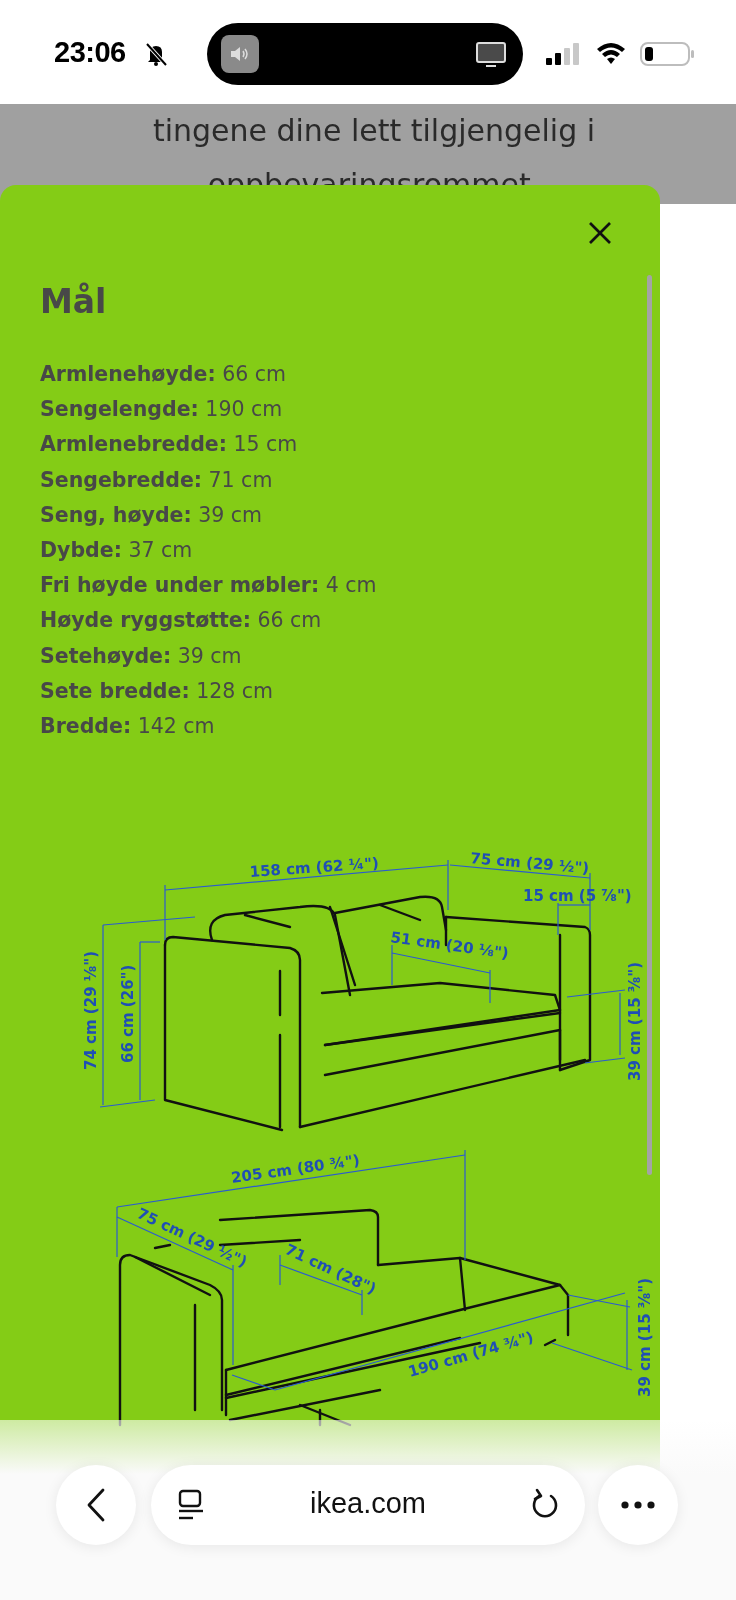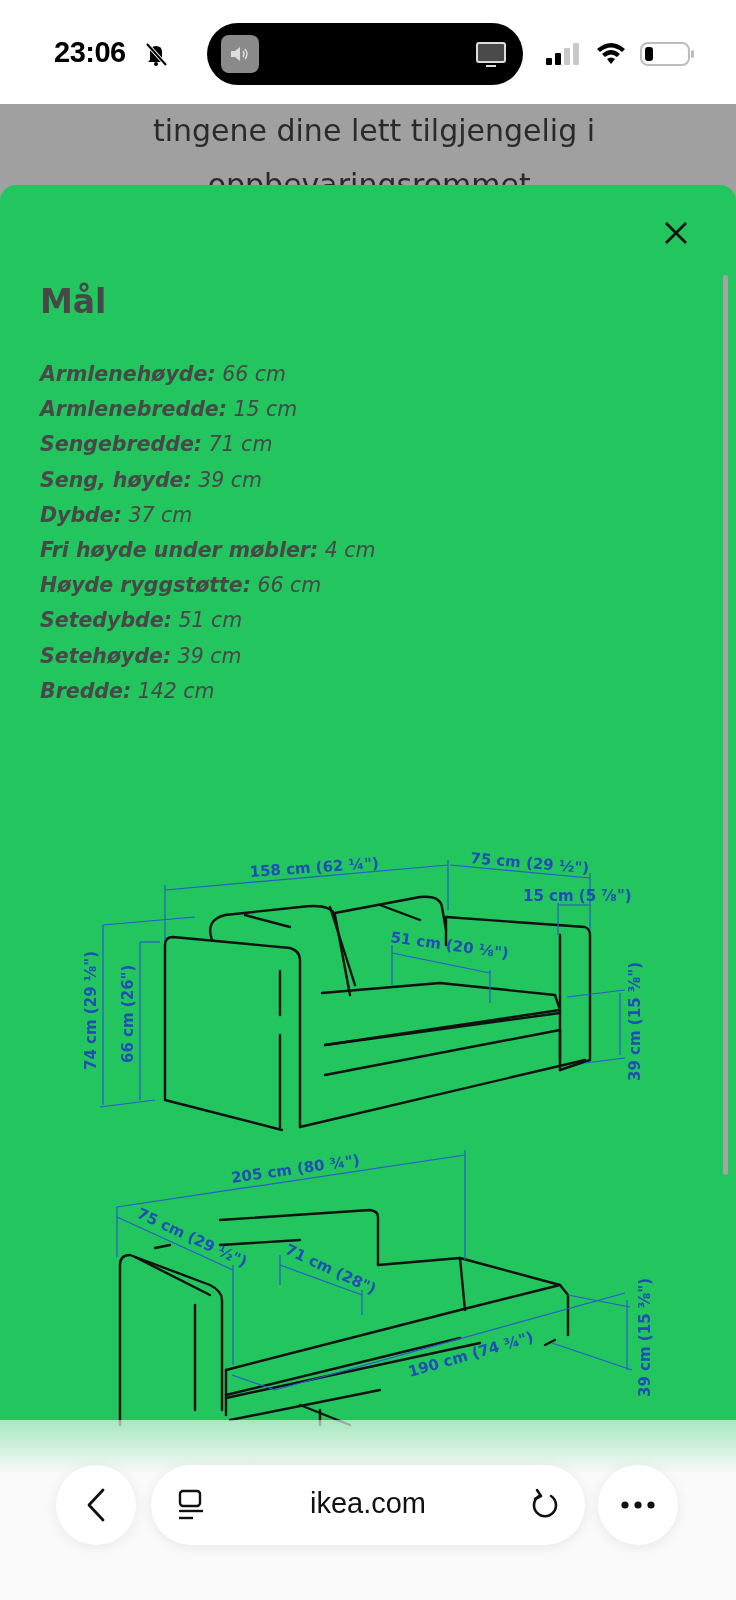--- a/index.html
+++ b/index.html
@@ -15,24 +15,24 @@
   .island .screen { position: absolute; right: 16px; top: 18px; width: 32px; height: 28px; }
   .signal { position: absolute; left: 545px; top: 42px; width: 40px; height: 24px; }
   .wifi { position: absolute; left: 595px; top: 40px; width: 32px; height: 26px; }
   .battery { position: absolute; left: 640px; top: 42px; width: 56px; height: 24px; }
 
   
   .bg-page { position: absolute; top: 104px; left: 0; width: 736px; height: 100px; background: #a0a0a0; overflow: hidden; text-align: center; }
   .bg-page p { position: absolute; left: 34px; top: 0; font-family: "DejaVu Sans", sans-serif; font-size: 30px; line-height: 54px; color: #2a2a2a; width: 680px; }
 
   
-  .sheet { position: absolute; top: 185px; left: 0; width: 736px; height: 1415px; background: #22c55e; border-radius: 16px 16px 0 0; overflow: hidden; }
+  .sheet { position: absolute; top: 185px; left: 0; width: 660px; height: 1415px; background: #84cc16; border-radius: 16px 16px 0 0; overflow: hidden; }
   .close-btn { position: absolute; right: 42px; top: 30px; width: 36px; height: 36px; display:flex; align-items:center; justify-content:center; cursor: pointer; }
   .title { position: absolute; left: 40px; top: 97px; font-family: "DejaVu Sans", sans-serif; font-weight: 700; font-size: 33px; color: #484848; }
-  .dims { position: absolute; left: 40px; top: 172px; list-style: none; font-style: italic; }
+  .dims { position: absolute; left: 40px; top: 172px; list-style: none; }
   .dims li { font-family: "DejaVu Sans", sans-serif; font-size: 20.5px; line-height: 35.2px; color: #484848; white-space: nowrap; }
   .dims li b { font-weight: 700; color: #484848; }
   .scrollbar { position: absolute; right: 8px; top: 90px; width: 5px; height: 900px; background: #a4a4a4; border-radius: 3px; }
 
   .diagram { position: absolute; left: 0; top: 660px; width: 736px; height: 770px; }
   .dim-label { font-family: "DejaVu Sans", sans-serif; font-weight: 700; font-size: 15px; fill: #1f4fb5; }
 
   
   .toolbar { position: absolute; left: 0; top: 1420px; width: 736px; height: 180px; background: linear-gradient(to bottom, rgba(255,255,255,0.6), #fafafa 30%); padding-left: 36px; }
   .round-btn { position: absolute; width: 80px; height: 80px; border-radius: 40px; background: #fff; box-shadow: 0 2px 14px rgba(0,0,0,0.08); display:flex; align-items:center; justify-content:center; cursor:pointer; }
@@ -97,28 +97,29 @@
     <svg width="24" height="24" viewBox="0 0 24 24">
       <line x1="2" y1="2" x2="22" y2="22" stroke="#111" stroke-width="2.6"></line>
       <line x1="22" y1="2" x2="2" y2="22" stroke="#111" stroke-width="2.6"></line>
     </svg>
   </div>
 
   <h2 class="title">Mål</h2>
 
   <ul class="dims">
     <li><b>Armlenehøyde:</b> <span>66 cm</span></li>
+    <li><b>Sengelengde:</b> <span>190 cm</span></li>
     <li><b>Armlenebredde:</b> <span>15 cm</span></li>
     <li><b>Sengebredde:</b> <span>71 cm</span></li>
     <li><b>Seng, høyde:</b> <span>39 cm</span></li>
     <li><b>Dybde:</b> <span>37 cm</span></li>
     <li><b>Fri høyde under møbler:</b> <span>4 cm</span></li>
     <li><b>Høyde ryggstøtte:</b> <span>66 cm</span></li>
-    <li><b>Setedybde:</b> <span>51 cm</span></li>
     <li><b>Setehøyde:</b> <span>39 cm</span></li>
+    <li><b>Sete bredde:</b> <span>128 cm</span></li>
     <li><b>Bredde:</b> <span>142 cm</span></li>
   </ul>
 
   <div class="scrollbar"></div>
 
   <svg class="diagram" viewBox="0 0 736 770">
     <g stroke="#111" stroke-width="2.4" fill="none" stroke-linejoin="round" stroke-linecap="round">
 
       <path d="M212 95 Q205 75 225 70 L300 62 Q330 58 335 70 L350 150"></path>
       <path d="M335 68 L420 52 Q440 50 442 62 L446 85"></path>

